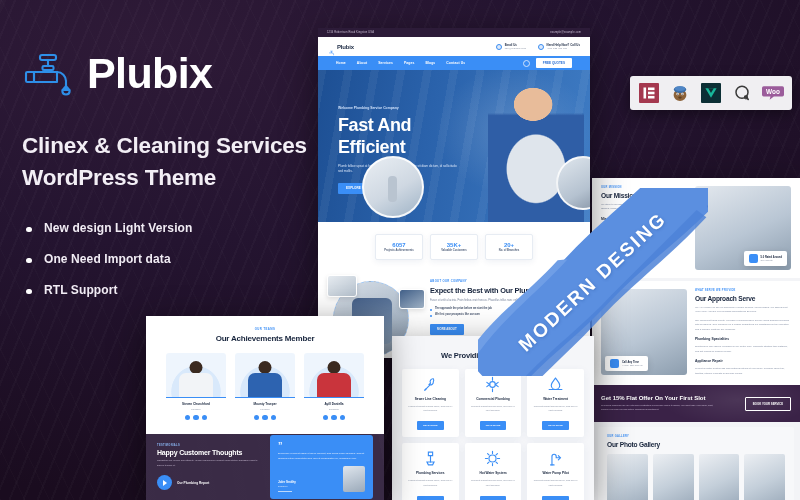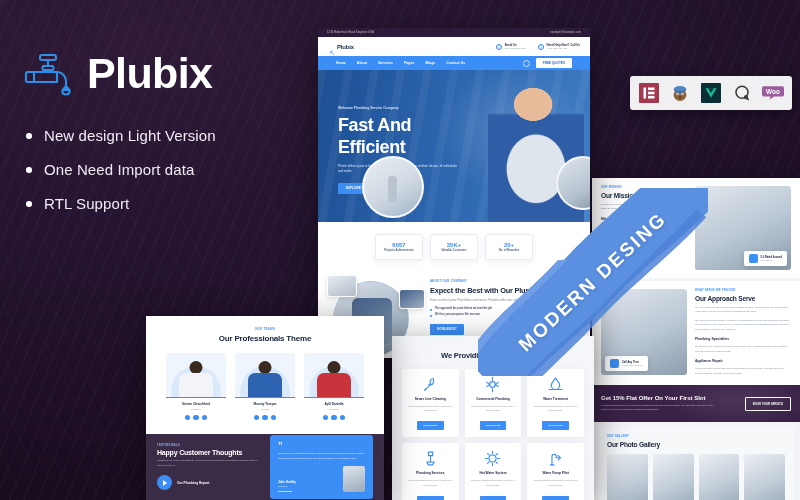--- a/index.html
+++ b/index.html
@@ -32,21 +32,21 @@
   #brand-name{
     color:#ffffff; font-size:43px; font-weight:700; letter-spacing:-.6px;
     line-height:1;
   }
   #headline{
     margin-top:30px; color:#f2eef5; font-size:22.5px; font-weight:700;
     line-height:1.42; letter-spacing:-.2px; max-width:300px;
   }
   #feature-list{ margin-top:27px; list-style:none; }
   #feature-list li{
-    color:#f1ecf4; font-size:15px; font-weight:400; letter-spacing:.1px;
+    color:#f1ecf4; font-size:12px; font-weight:700; letter-spacing:.1px;
     margin-bottom:17px; padding-left:22px; position:relative;
   }
   #feature-list li:before{
     content:""; position:absolute; left:4px; top:6px;
     width:5.5px; height:5.5px; border-radius:50%; background:#ffffff;
   }
   
   .mock{ position:absolute; background:#fff; overflow:hidden;
          box-shadow:0 10px 34px rgba(0,0,0,.48); }
 
@@ -276,20 +276,21 @@
         <path d="M12 26 v10 h23 v-10"></path>
         <rect x="4" y="26" width="8" height="10" rx="1.3"></rect>
         <path d="M44 41 v3"></path>
         <path d="M40.5 44 h7"></path>
         <path d="M44 48.5 c-2.4 0-3.6-1.7-3.6-3.2 0-1.7 2.2-3.6 3.6-5.1 1.4 1.5 3.6 3.4 3.6 5.1 0 1.5-1.2 3.2-3.6 3.2z" fill="none"></path>
       </svg>
     </span>
     <h1 id="brand-name">Plubix</h1>
   </div>
 
+  <h2 id="headline">Clinex &amp; Cleaning Services WordPress Theme</h2>
 
   <ul id="feature-list">
     <li>New design Light Version</li>
     <li>One Need Import data</li>
     <li>RTL Support</li>
   </ul>
 </section>
 
 <div class="mock" id="mock-hero">
   <div class="topbar">
@@ -445,21 +446,21 @@
       <div class="gcard"></div>
       <div class="gcard"></div>
     </div>
 
   </div>
 </div>
 
 <div class="mock" id="mock-team">
   <div class="t-top">
     <div class="t-eyebrow">OUR TEAMS</div>
-    <div class="t-h">Our Professionals Theme</div>
+    <div class="t-h">Our Achievements Member</div>
     <div class="team-row">
       <div class="tm a">
         <div class="tm-ph"></div>
         <div class="tm-bar"></div>
         <div class="tm-n">Steven Churchford</div>
         <div class="tm-r">Plumber</div>
         <div class="tm-s">
             <i></i>
             <i></i>
             <i></i>

